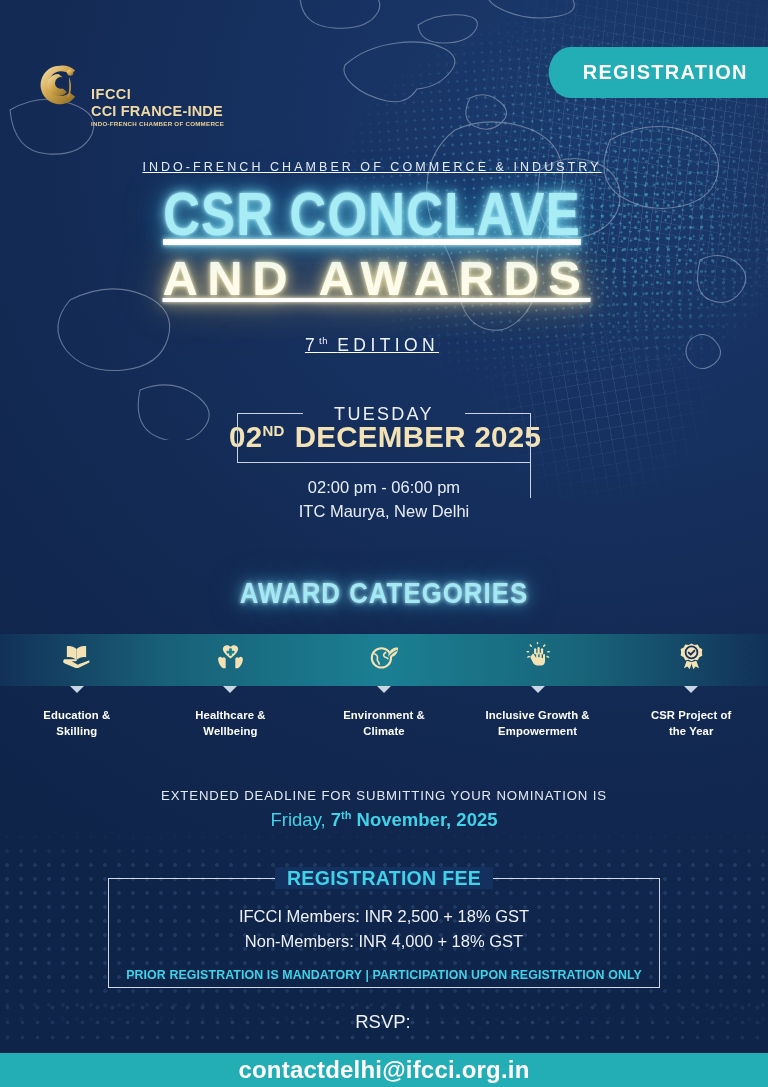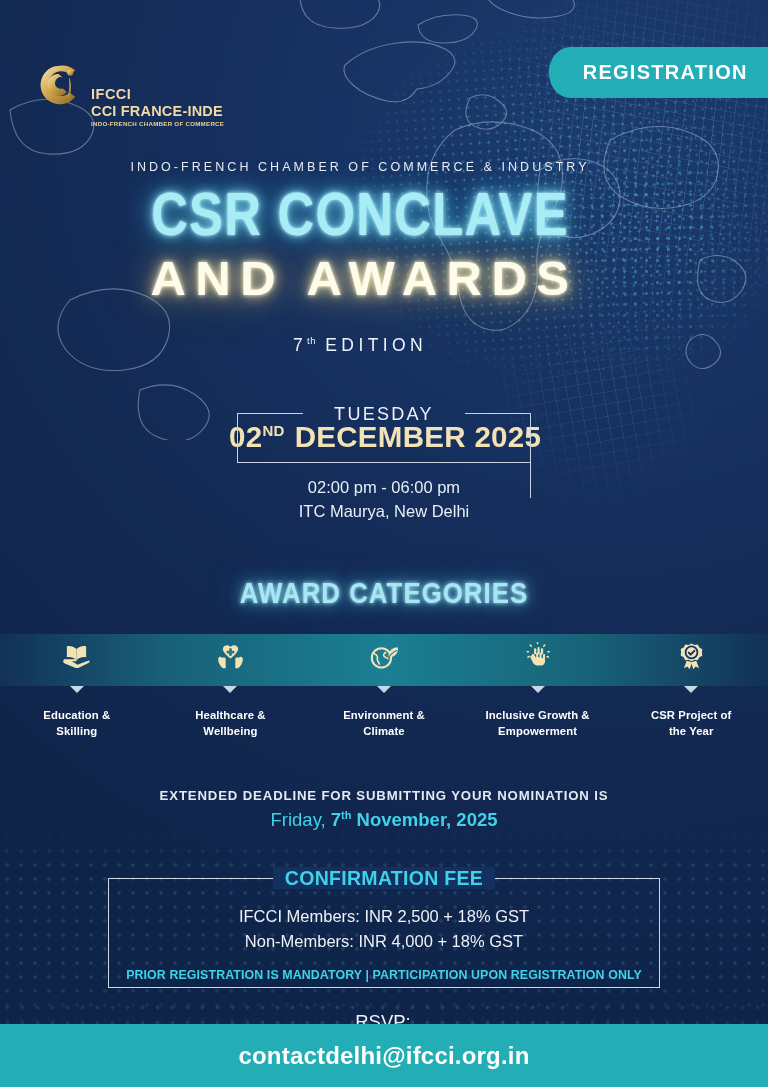--- a/index.html
+++ b/index.html
@@ -87,21 +87,21 @@
     display:flex; align-items:center; justify-content:center;
     background:#23adb4; border-radius:26px 0 0 26px;
     color:#fff; font-size:20px; font-weight:bold; letter-spacing:1.3px;
     font-family:"Liberation Sans", sans-serif;
     transform:scaleX(.84); transform-origin:right center;
     cursor:pointer;
   }
   .reg-btn span { transform:scaleX(1.19); display:block; }
 
   
-  .title-block { position:absolute; left:0; top:160px; width:720px; text-align:center; }
+  .title-block { position:absolute; left:12px; top:160px; width:720px; text-align:center;text-decoration:underline; }
   .kicker {
     font-size:12.5px; letter-spacing:3.05px; color:#e8eef6; font-weight:500;
   }
   .t-main {
     margin-top:9px;
     font-size:62px; line-height:1; font-weight:bold; letter-spacing:1.5px;
     color:#a8ecf6;
     transform:scaleX(.82);
     text-shadow:
       0 0 4px #bdf3fb, 0 0 12px rgba(125,225,245,.95),
@@ -171,21 +171,21 @@
     border-left:7px solid transparent; border-right:7px solid transparent;
     border-top:7px solid #c8d6e6;
   }
   .cat-label {
     margin-top:14px; font-size:11.3px; font-weight:bold; line-height:1.42;
     text-align:center; color:#ffffff; letter-spacing:.1px;
   }
 
   
   .deadline { position:absolute; left:0; top:788px; width:768px; text-align:center; }
-  .dl-1 { font-size:13.2px; letter-spacing:.85px; color:#e4eaf3; font-weight:700; }
+  .dl-1 { font-size:13.2px; letter-spacing:.85px; color:#e4eaf3; font-weight:400; }
   .dl-2 { margin-top:6px; font-size:18.5px; color:#3fd2e8; }
   .dl-2 .light { font-weight:400; }
   .dl-2 .bold { font-weight:bold; }
   .dl-2 sup { font-size:11px; }
 
   
   .fee-box {
     position:absolute; left:108px; top:878px; width:552px; height:110px;
     border:1.3px solid #cfd8e6;
   }
@@ -201,21 +201,21 @@
   }
   .fee-note {
     margin-top:14px; text-align:center;
     font-size:12.4px; font-weight:bold; letter-spacing:.1px; color:#3fd2e8;
   }
 
   
   .rsvp { position:absolute; left:0; top:1011px; width:766px; text-align:center;
           font-size:18.5px; color:#eef2f8; }
   .email-bar {
-    position:absolute; left:0; bottom:0; width:768px; height:63px;
+    position:absolute; left:0; bottom:0; width:768px; height:34px;
     background:#23adb4; display:flex; align-items:center; justify-content:center;
   }
   .email-bar span {
     font-size:24px; font-weight:bold; color:#ffffff; letter-spacing:.2px;
   }
 </style>
 </head>
 <body>
 
 <div id="poster">
@@ -366,21 +366,21 @@
     </div>
   </div>
 
   <div class="deadline">
     <div class="dl-1">EXTENDED DEADLINE FOR SUBMITTING YOUR NOMINATION IS</div>
     <div class="dl-2"><span class="light">Friday, </span><span class="bold">7</span><sup class="bold">th</sup><span class="bold"> November, 2025</span></div>
   </div>
 
   <div class="fee-box">
     <div class="fee-title">
-      <span>CONFIRMATION FEE</span>
+      <span>REGISTRATION FEE</span>
     </div>
     <div class="fee-lines">
       <div>IFCCI Members: INR 2,500 + 18% GST</div>
       <div>Non-Members: INR 4,000 + 18% GST</div>
     </div>
     <div class="fee-note">PRIOR REGISTRATION IS MANDATORY | PARTICIPATION UPON REGISTRATION ONLY</div>
   </div>
 
   <div class="rsvp">RSVP:</div>
   <div class="email-bar">

